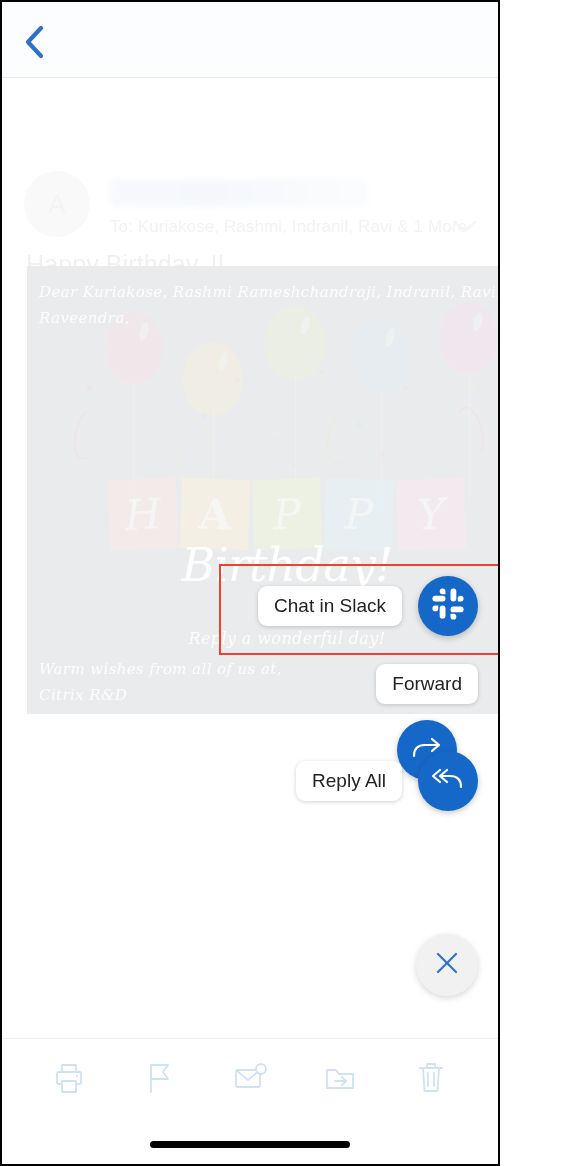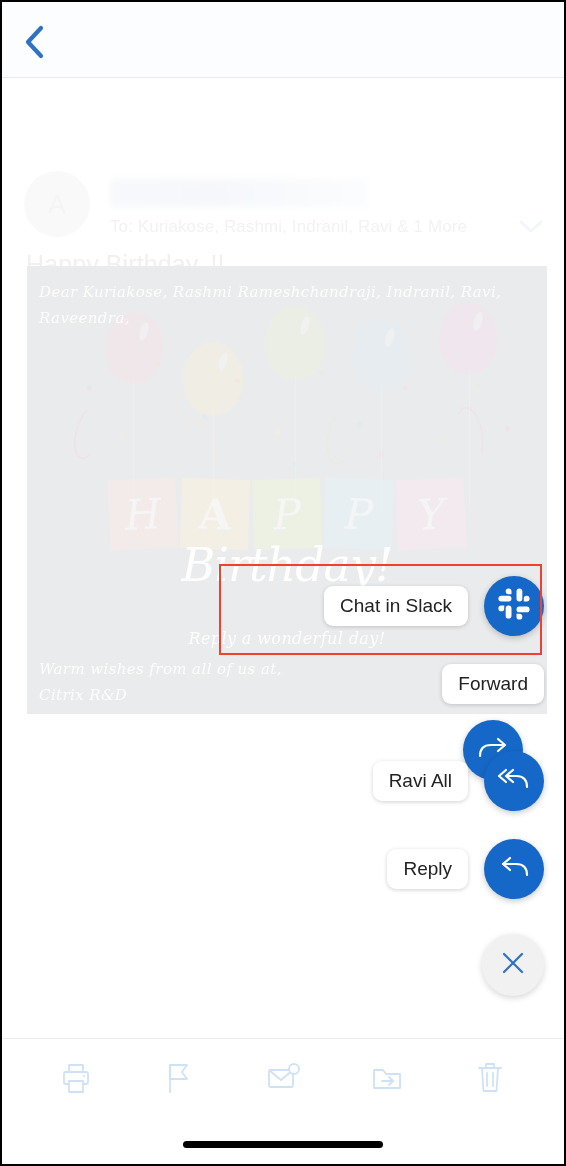--- a/index.html
+++ b/index.html
@@ -4,21 +4,21 @@
 <style>
   * { box-sizing: border-box; margin: 0; padding: 0; }
   html, body {
     width: 566px; height: 1166px;
     font-family: "Liberation Sans", sans-serif;
     background: #ffffff;
     overflow: hidden;
   }
   #screen {
     position: relative;
-    width: 566px; height: 1166px;
+    width: 500px; height: 1166px;
     background: #ffffff;
     border: 2px solid #000;
     overflow: hidden;
   }
 
   
   #navbar {
     position: absolute; left: 0; top: 0;
     width: 100%; height: 76px;
     background: #fcfdfe;
@@ -350,43 +350,32 @@
         <span>
           <svg width="34" height="30" viewBox="0 0 34 30" fill="none" stroke="#ffffff" stroke-width="2.2" stroke-linecap="round" stroke-linejoin="round">
             <path d="M4 23c0-7 4-11 11-11h13"></path>
             <polyline points="22,6 29,12 22,18"></polyline>
           </svg>
         </span>
       </div>
     </div>
 
     <div class="action-row" id="row-replyall">
-      <div class="action-label">Ravi All</div>
+      <div class="action-label">Reply All</div>
       <div class="action-circle">
         <span>
           <svg width="34" height="30" viewBox="0 0 34 30" fill="none" stroke="#ffffff" stroke-width="2.2" stroke-linecap="round" stroke-linejoin="round">
             <path d="M30 23c0-7-4-11-11-11H10"></path>
             <polyline points="16,6 9,12 16,18"></polyline>
             <polyline points="9,6 2,12 9,18"></polyline>
           </svg>
         </span>
       </div>
     </div>
 
-    <div class="action-row" id="row-reply">
-      <div class="action-label">Reply</div>
-      <div class="action-circle">
-        <span>
-          <svg width="34" height="30" viewBox="0 0 34 30" fill="none" stroke="#ffffff" stroke-width="2.2" stroke-linecap="round" stroke-linejoin="round">
-            <path d="M30 23c0-7-4-11-11-11H6"></path>
-            <polyline points="13,6 6,12 13,18"></polyline>
-          </svg>
-        </span>
-      </div>
-    </div>
 
     <div class="action-row" id="row-close">
       <div id="close-circle">
         <span>
           <svg width="30" height="30" viewBox="0 0 30 30" fill="none" stroke="#2d72c4" stroke-width="2.2" stroke-linecap="round">
             <line x1="6" y1="6" x2="24" y2="24"></line>
             <line x1="24" y1="6" x2="6" y2="24"></line>
           </svg>
         </span>
       </div>

